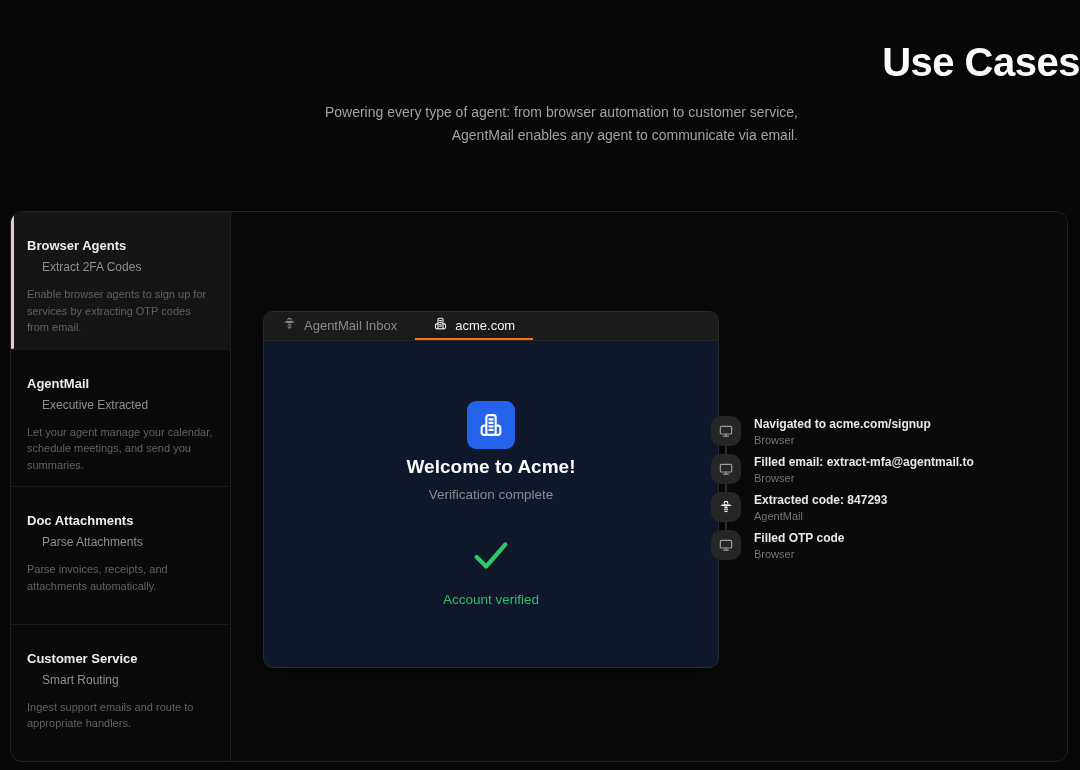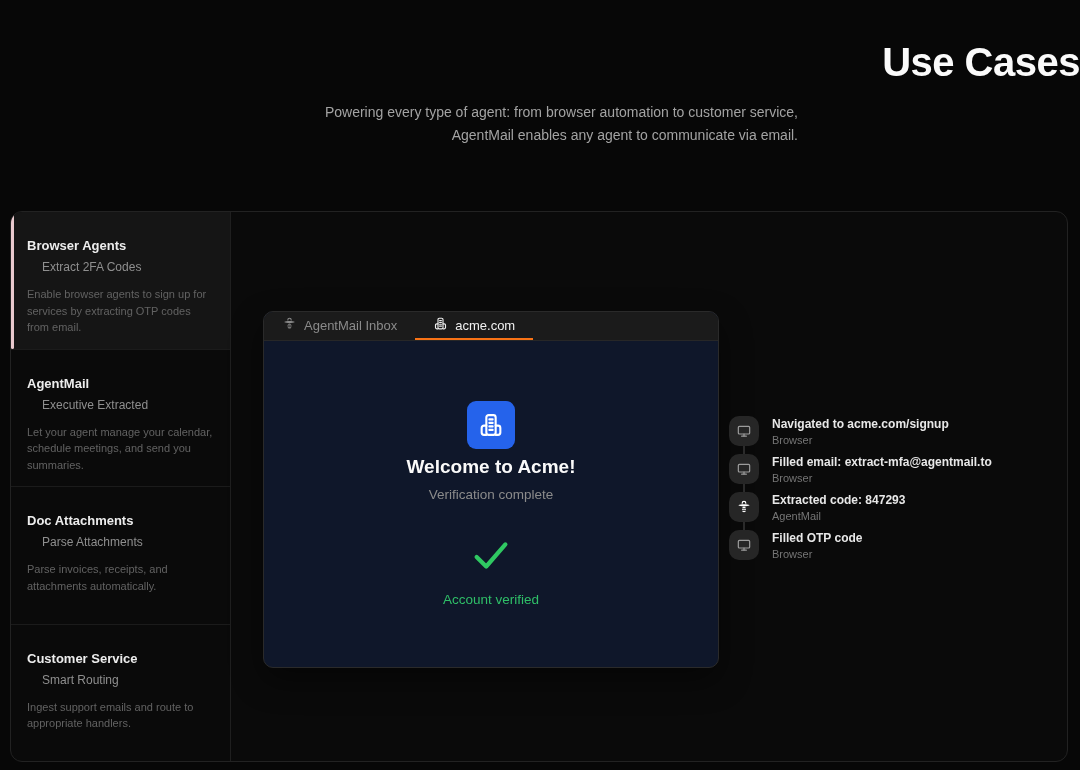--- a/index.html
+++ b/index.html
@@ -49,21 +49,21 @@
   .tab svg { flex-shrink:0; }
 
   .card-body { display:flex; flex-direction:column; align-items:center; padding-top:60px; }
   .app-icon { width:48px; height:48px; border-radius:9px; background:#2563eb; display:flex; align-items:center; justify-content:center; }
   .welcome-title { margin-top:7px; font-size:19px; font-weight:700; color:#fafafa; }
   .welcome-sub { margin-top:9px; font-size:13.5px; color:#8b8b8b; }
   .check-wrap { margin-top:30px; height:46px; }
   .account-verified { margin-top:14px; font-size:13.5px; color:#2fbf68; }
 
   
-  .timeline { position:absolute; left:498px; top:204px; width:270px; }
+  .timeline { position:absolute; left:480px; top:204px; width:270px; }
   .tl-line { position:absolute; left:14px; top:16px; width:2px; height:113px; background:#2b2b2b; }
   .tl-step { position:relative; display:flex; gap:13px; align-items:flex-start; margin-bottom:8px; }
   .tl-badge { width:30px; height:30px; border-radius:10px; background:#262626; display:flex; align-items:center; justify-content:center; flex-shrink:0; position:relative; z-index:1; }
   .tl-text { padding-top:1px; }
   .tl-title { font-size:12px; font-weight:600; color:#e8e8e8; }
   .tl-source { margin-top:3px; font-size:11px; color:#757575; }
 </style>
 </head>
 <body>
 

